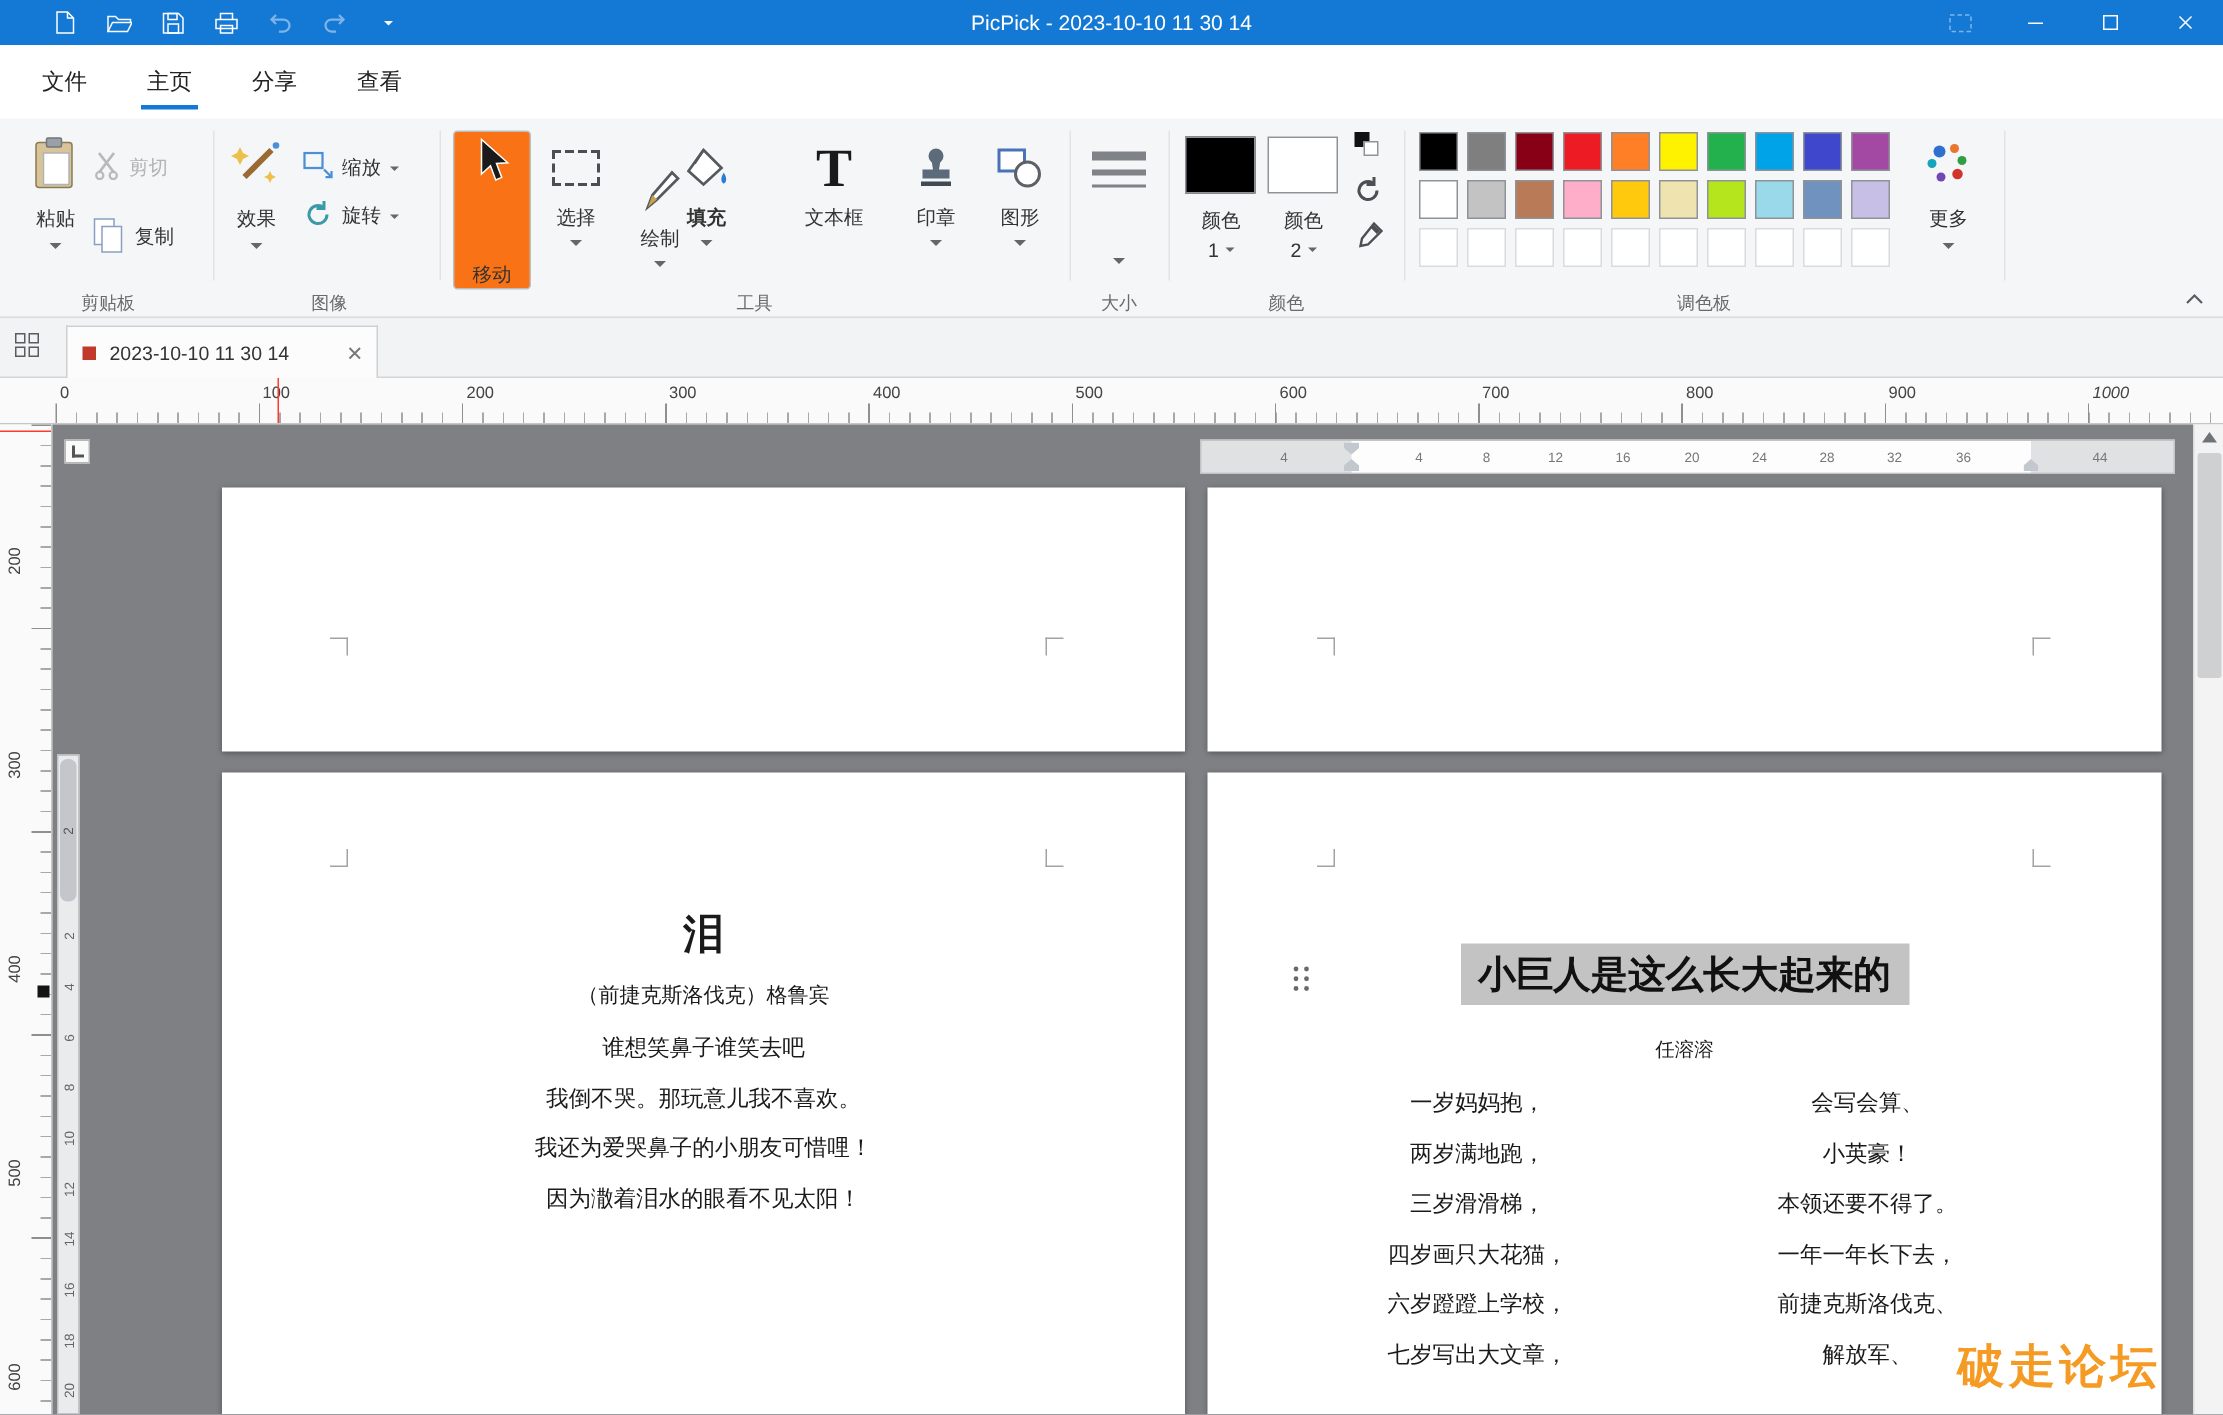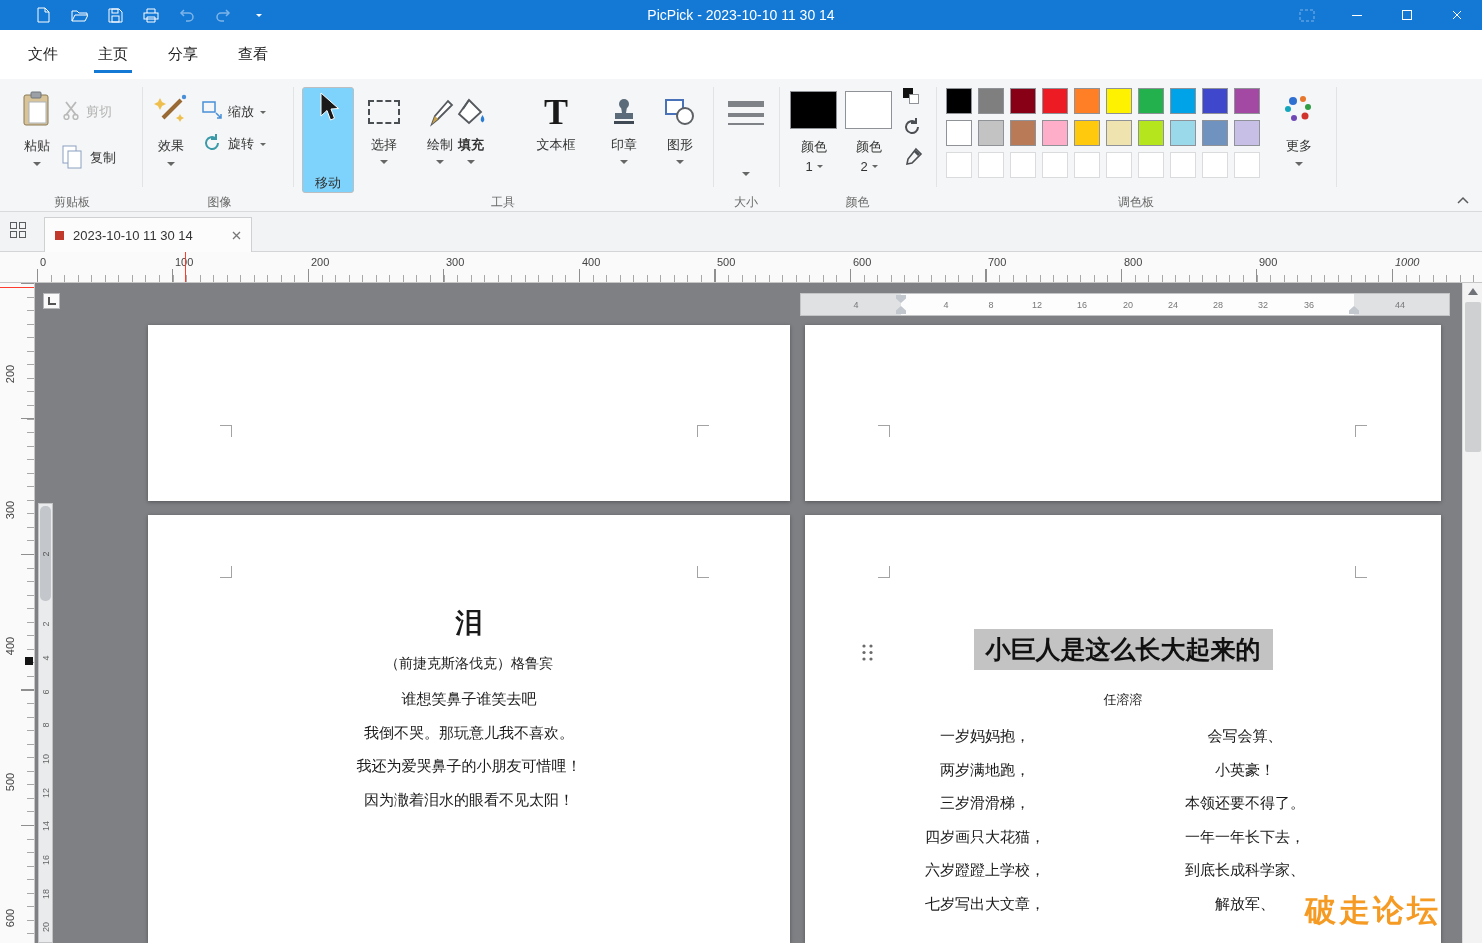--- a/index.html
+++ b/index.html
@@ -28,21 +28,21 @@
   .ribbon{position:absolute;top:79px;left:0;width:100%;height:133px;background:#f5f6f7;border-bottom:1px solid #d9dadb;}
   .gsep{position:absolute;top:8px;height:100px;width:1px;background:#e2e3e4;}
   .glabel{position:absolute;top:115px;font-size:12px;color:#6a6a6a;text-align:center;}
   .bigbtn{position:absolute;top:8px;width:50px;height:104px;display:flex;flex-direction:column;align-items:center;}
   .bicon{height:44px;display:flex;align-items:center;justify-content:center;}
   .blabel{font-size:13px;color:#333;margin-top:6px;white-space:nowrap;}
   .bigbtn .caret{margin-top:7px;}
   .smallrow{position:absolute;height:26px;display:flex;align-items:center;gap:6px;font-size:13px;color:#333;}
   .dis{color:#b3b3b3;}
   .toolbtn{position:absolute;top:8px;width:52px;height:106px;display:flex;flex-direction:column;align-items:center;border:1px solid transparent;border-radius:3px;}
-  .toolbtn.selected{background:#7dd3fc;border-color:#bdbebf;gap:48px;}
+  .toolbtn.selected{background:#f97316;border-color:#bdbebf;gap:48px;}
   .ticon{height:42px;display:flex;align-items:center;justify-content:center;margin-top:3px;}
   .tlabel{font-size:13px;color:#333;margin-top:3px;white-space:nowrap;}
   .toolbtn .caret{margin-top:6px;}
   .szlines{display:flex;flex-direction:column;gap:6px;width:36px;}
   .szlines i{display:block;background:#7f8286;}
   .cbl{position:absolute;top:12px;width:48px;text-align:center;font-size:13px;color:#333;}
   .swatch{width:47px;height:38px;border:1px solid #8f9398;}
   .cl1{margin-top:9px;}
   .cl2{margin-top:3px;display:flex;align-items:center;justify-content:center;gap:4px;}
   .pal-grid{position:absolute;left:946px;top:9px;display:grid;grid-template-columns:repeat(10,26px);grid-auto-rows:26px;gap:6px;}
@@ -267,21 +267,21 @@
         </span>
       <span class="tlabel">移动</span>
     </div>
     <div class="toolbtn" style="left:358px;">
       <span class="ticon">
           <span style="display:block;width:32px;height:24px;border:2px dashed #4b4e52;"></span>
         </span>
       <span class="tlabel">选择</span>
       <span class="caret"></span>
     </div>
-    <div class="toolbtn" style="left:414px;">
+    <div class="toolbtn" style="left:414px;justify-content:center;">
       <span class="ticon">
           <svg width="30" height="30">
             <path d="M7 27 L10 19 L23 4 L27 8 L13 22 Z" fill="#fff" stroke="#55595e" stroke-width="1.8"></path>
             <path d="M7 27 L10 19 L13 22 Z" fill="#caa24a"></path>
           </svg>
         </span>
       <span class="tlabel">绘制</span>
       <span class="caret"></span>
     </div>
     <div class="toolbtn" style="left:445px;font-weight:bold;">
@@ -559,21 +559,21 @@
         <div class="poem-line">三岁滑滑梯，</div>
         <div class="poem-line">四岁画只大花猫，</div>
         <div class="poem-line">六岁蹬蹬上学校，</div>
         <div class="poem-line">七岁写出大文章，</div>
       </div>
       <div class="pcol" style="left:285px;width:310px;">
         <div class="poem-line">会写会算、</div>
         <div class="poem-line">小英豪！</div>
         <div class="poem-line">本领还要不得了。</div>
         <div class="poem-line">一年一年长下去，</div>
-        <div class="poem-line">到底长成科学家、</div>
+        <div class="poem-line">前捷克斯洛伐克、</div>
         <div class="poem-line">解放军、</div>
       </div>
       <div class="watermark">破走论坛</div>
     </div>
   </div>
 
   <div class="vscroll">
     <span class="vs-up"></span>
     <span class="vs-thumb"></span>
   </div>

